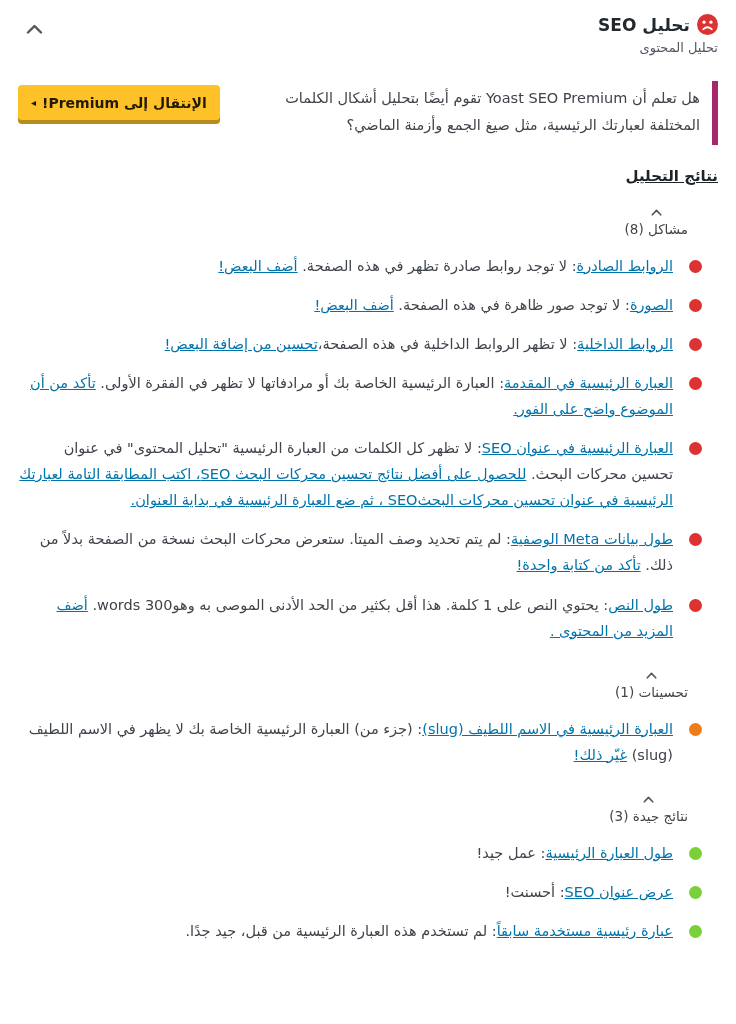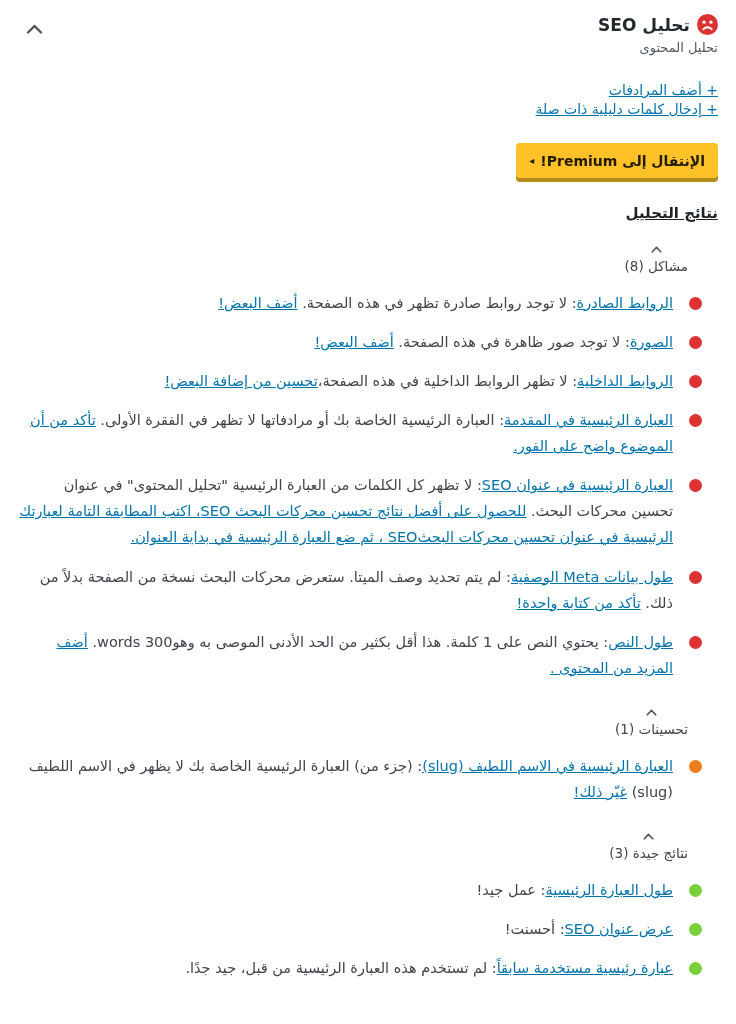--- a/index.html
+++ b/index.html
@@ -82,26 +82,25 @@
     <svg class="score-icon" viewBox="0 0 22 22">
       <circle cx="11" cy="11" r="11" fill="#dc3232"></circle>
       <circle cx="7.4" cy="8.6" r="1.7" fill="#ffffff"></circle>
       <circle cx="14.6" cy="8.6" r="1.7" fill="#ffffff"></circle>
       <path d="M6.4 16 Q11 11.8 15.6 16" fill="none" stroke="#ffffff" stroke-width="1.8" stroke-linecap="round"></path>
     </svg>
     <span class="page-title">تحليل SEO</span>
   </div>
   <div class="subtitle">تحليل المحتوى</div>
 
-  <div class="keyword-links">
-    <a href="#">+ أضف المرادفات</a>
-    <a href="#">+ إدخال كلمات دليلية ذات صلة</a>
-  </div>
 
   <div class="premium-box">
+    <div class="premium-text-wrap">
+      <p class="premium-text">هل تعلم أن Yoast SEO Premium تقوم أيضًا بتحليل أشكال الكلمات المختلفة لعبارتك الرئيسية، مثل صيغ الجمع وأزمنة الماضي؟</p>
+    </div>
     <button class="premium-btn">
       <span>الإنتقال إلى Premium!</span>
       <span class="btn-arrow">◂</span>
     </button>
   </div>
 
   <div class="results-heading">نتائج التحليل</div>
 
   <div class="section">
     <div class="section-header">

